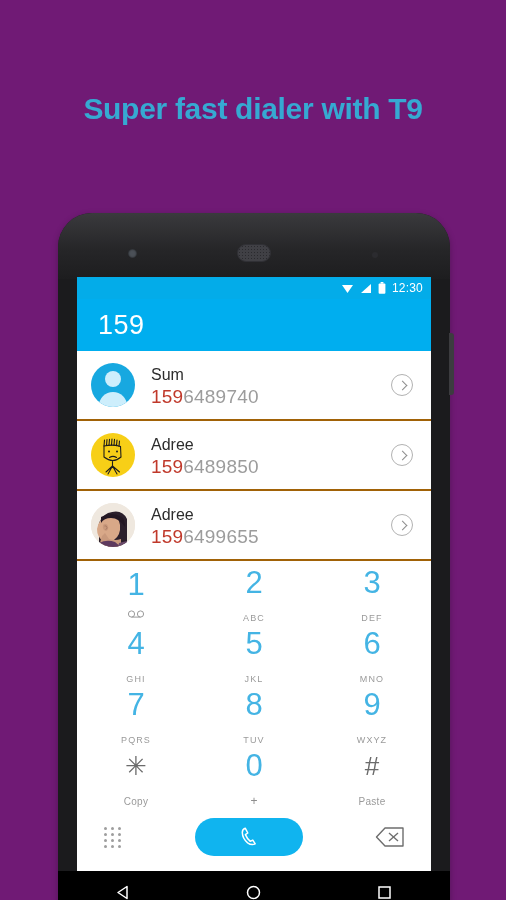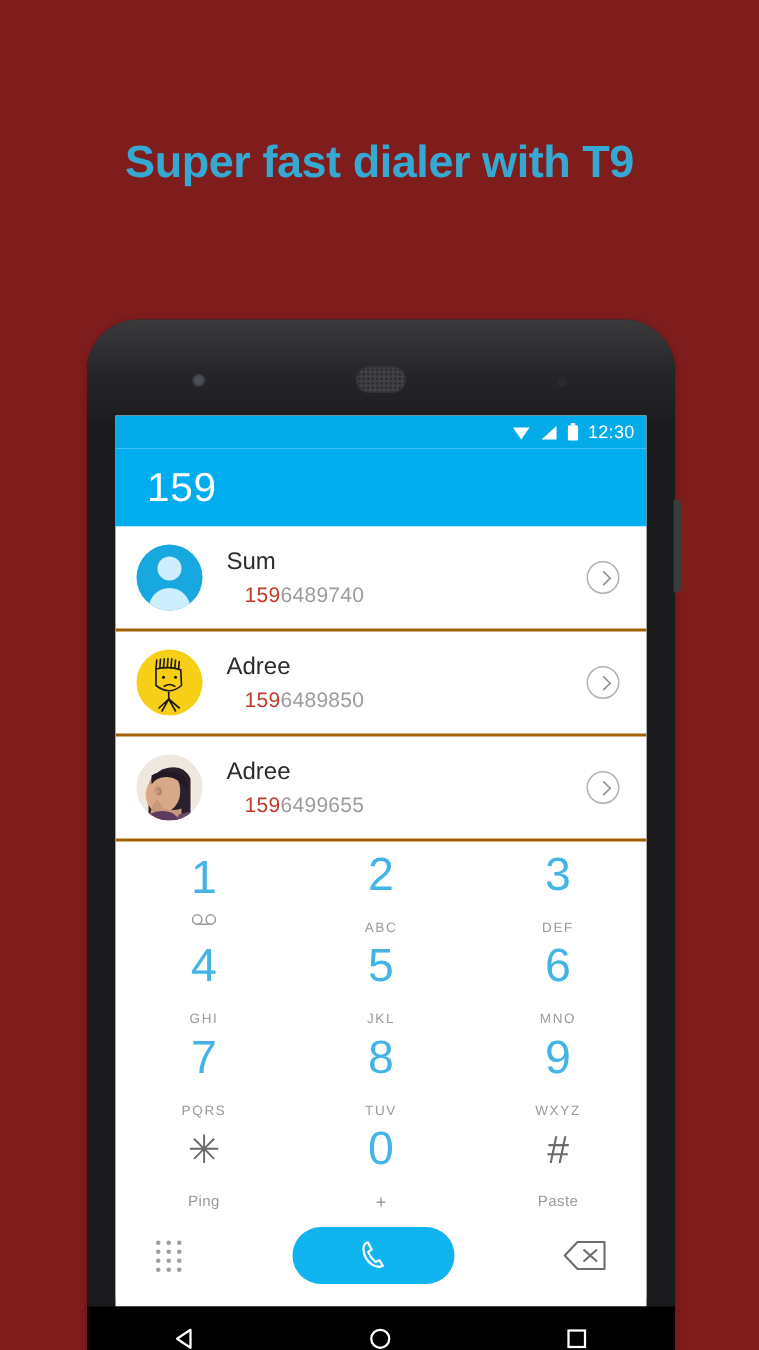--- a/index.html
+++ b/index.html
@@ -9,21 +9,21 @@
     height: 900px;
     background: #ffffff;
     font-family: "Liberation Sans", sans-serif;
     overflow: hidden;
   }
 
   .page {
     position: relative;
     width: 506px;
     height: 900px;
-    background: #7f1d1d;
+    background: #701a75;
   }
 
   
   .headline {
     position: absolute;
     left: 0; top: 92px;
     width: 506px;
     text-align: center;
     font-size: 30px;
     font-weight: bold;
@@ -173,26 +173,25 @@
     flex: 1 1 auto;
     padding-left: 16px;
     min-width: 0;
   }
   .contact-name {
     font-size: 16px;
     color: #2c2c2c;
     line-height: 21px;
   }
   .contact-number {
-    font-size: 14px;
+    font-size: 19px;
     color: #9c9c9c;
     line-height: 19px;
     margin-top: 2px;
     letter-spacing: .2px;
-    margin-left: 12px;
   }
   .contact-number .match { color: #c0392b; }
 
   .row-arrow {
     flex: 0 0 22px;
     width: 22px; height: 22px;
     border-radius: 50%;
     border: 1.3px solid #b2b2b2;
     position: relative;
     margin-right: 6px;
@@ -445,21 +444,21 @@
           </div>
           <div class="pad-key">
             <span class="pad-digit">9</span>
             <span class="pad-sub">WXYZ</span>
           </div>
         </div>
 
         <div class="pad-row">
           <div class="pad-key">
             <span class="pad-digit symbol">✳</span>
-            <span class="pad-sub plain">Ping</span>
+            <span class="pad-sub plain">Copy</span>
           </div>
           <div class="pad-key">
             <span class="pad-digit">0</span>
             <span class="pad-sub plus">+</span>
           </div>
           <div class="pad-key">
             <span class="pad-digit symbol">#</span>
             <span class="pad-sub plain">Paste</span>
           </div>
         </div>

